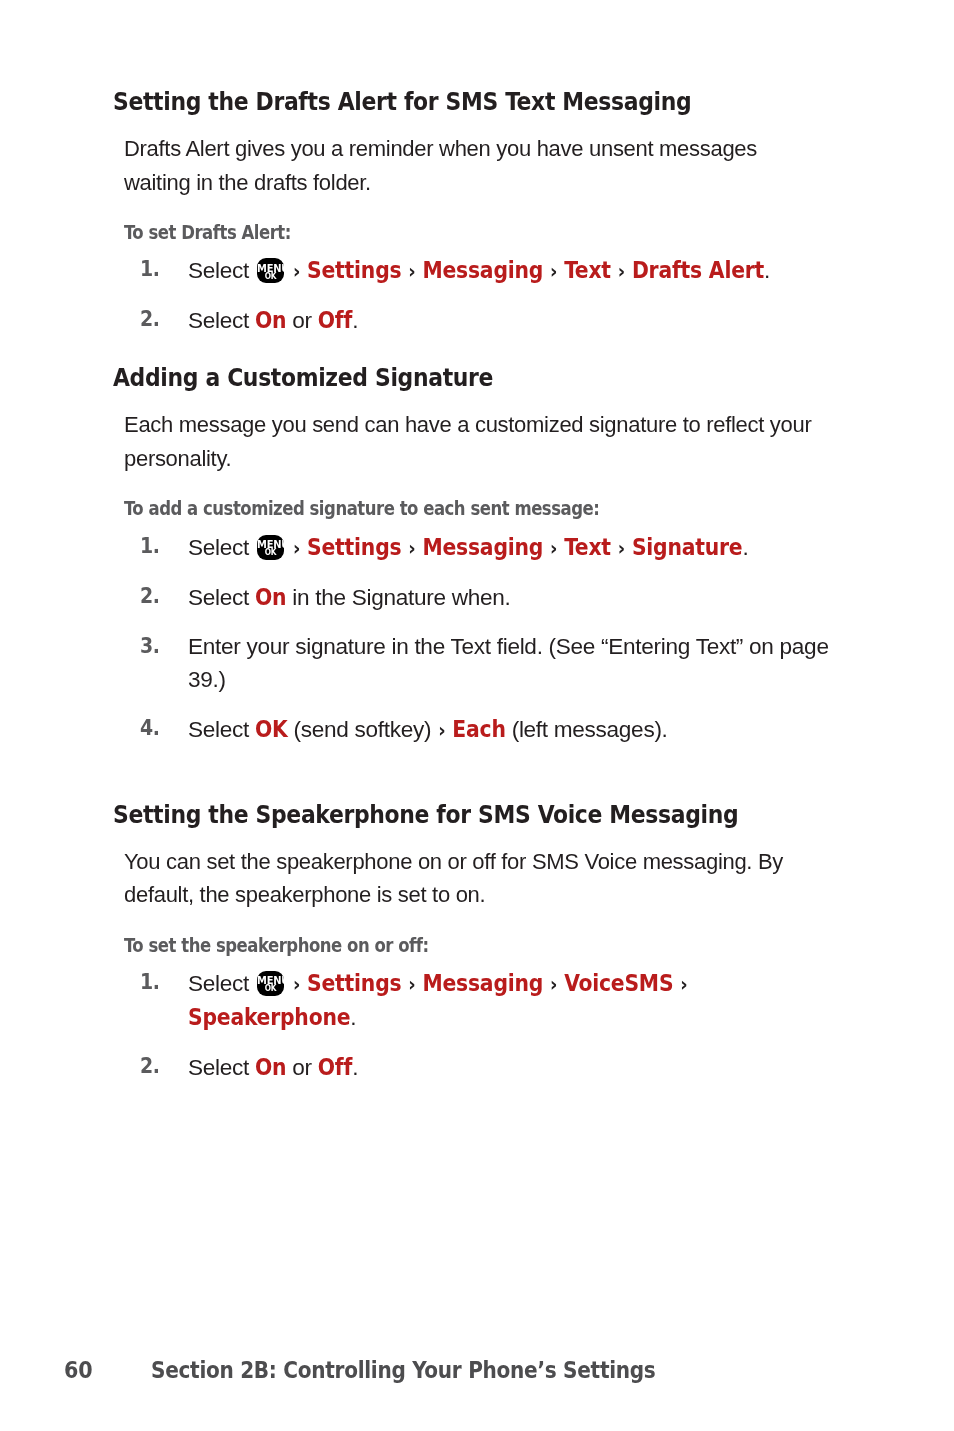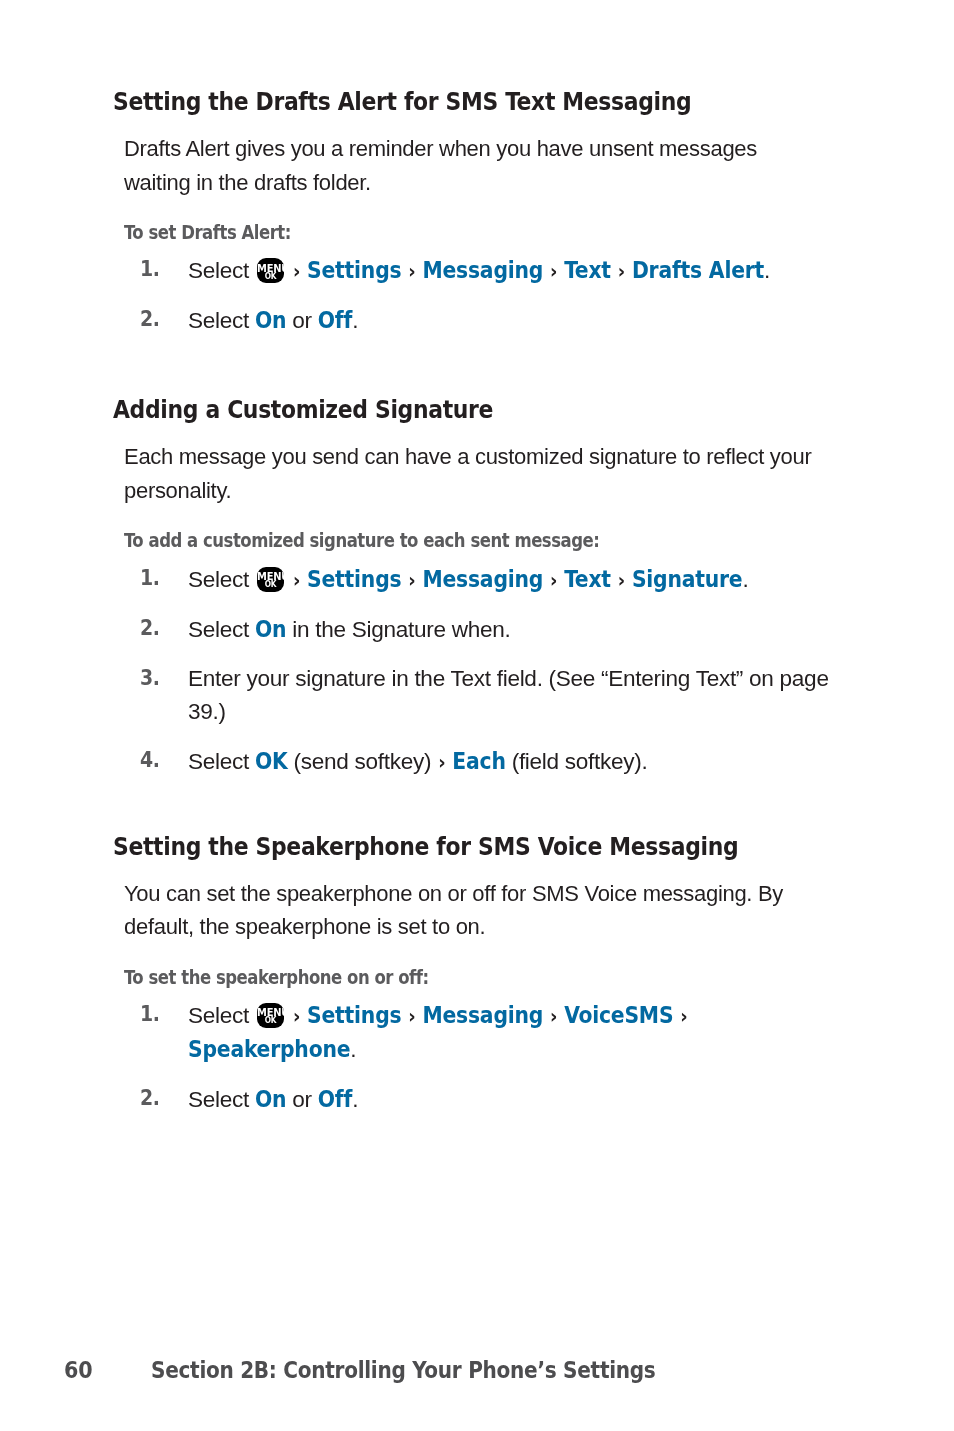--- a/index.html
+++ b/index.html
@@ -37,21 +37,21 @@
     color: #231f20;
     margin: 0;
     padding: 0;
     letter-spacing: -0.35px;
     line-height: 1.18;
     transform: scaleX(0.955);
     transform-origin: left center;
     white-space: nowrap;
   }
   .blk-1 { margin-top: 0; }
-  .blk-2 { margin-top: 56px; }
+  .blk-2 { margin-top: 24px; }
   .blk-3 { margin-top: 52px; }
 
   
   p.body-text {
     font-family: "Liberation Sans", sans-serif;
     font-size: 22.6px;
     color: #231f20;
     margin: 16px 0 0 11px;
     line-height: 1.48;
     letter-spacing: -0.32px;
@@ -102,21 +102,21 @@
     color: #5b5b5d;
     width: 34px;
   }
   .step-body { display: inline; }
 
   
   .b {
     font-family: "DejaVu Sans Condensed", "Liberation Sans Narrow", "Liberation Sans", sans-serif;
     font-weight: bold;
     letter-spacing: -0.2px;
-    color: #0369a1;
+    color: #b91c1c;
   }
   .chev {
     font-family: "DejaVu Sans Condensed", "Liberation Sans Narrow", "Liberation Sans", sans-serif;
     font-weight: bold;
     color: #231f20;
     font-size: 20px;
     padding: 0 1px;
   }
 
   
@@ -196,21 +196,21 @@
     </section>
 
     <section class="blk-2">
       <h2 class="section-heading">Adding a Customized Signature</h2>
       <p class="body-text">Each message you send can have a customized signature to reflect your personality.</p>
       <h3 class="sub-heading">To add a customized signature to each sent message:</h3>
       <ol class="steps">
           <li><span class="num">1.</span><span class="step-body"><span>Select </span><span class="menu-ok-icon"><span class="mk-top">MENU</span><span class="mk-bot">OK</span></span><span class="chev"> › </span><span class="b">Settings</span><span class="chev"> › </span><span class="b">Messaging</span><span class="chev"> › </span><span class="b">Text</span><span class="chev"> › </span><span class="b">Signature</span><span>.</span></span></li>
           <li><span class="num">2.</span><span class="step-body"><span>Select </span><span class="b">On</span><span> in the Signature when.</span></span></li>
           <li><span class="num">3.</span><span class="step-body"><span>Enter your signature in the Text field. (See “Entering Text” on page 39.)</span></span></li>
-          <li><span class="num">4.</span><span class="step-body"><span>Select </span><span class="b">OK</span><span> (send softkey) </span><span class="chev"> › </span><span class="b">Each</span><span> (field softkey).</span></span></li>
+          <li><span class="num">4.</span><span class="step-body"><span>Select </span><span class="b">OK</span><span> (send softkey) </span><span class="chev"> › </span><span class="b">Each</span><span> (left messages).</span></span></li>
         </ol>
     </section>
 
     <section class="blk-3">
       <h2 class="section-heading">Setting the Speakerphone for SMS Voice Messaging</h2>
       <p class="body-text">You can set the speakerphone on or off for SMS Voice messaging. By default, the speakerphone is set to on.</p>
       <h3 class="sub-heading">To set the speakerphone on or off:</h3>
       <ol class="steps">
           <li><span class="num">1.</span><span class="step-body"><span>Select </span><span class="menu-ok-icon"><span class="mk-top">MENU</span><span class="mk-bot">OK</span></span><span class="chev"> › </span><span class="b">Settings</span><span class="chev"> › </span><span class="b">Messaging</span><span class="chev"> › </span><span class="b">VoiceSMS</span><span class="chev"> › </span><span class="b">Speakerphone</span><span>.</span></span></li>
           <li><span class="num">2.</span><span class="step-body"><span>Select </span><span class="b">On</span><span> or </span><span class="b">Off</span><span>.</span></span></li>

